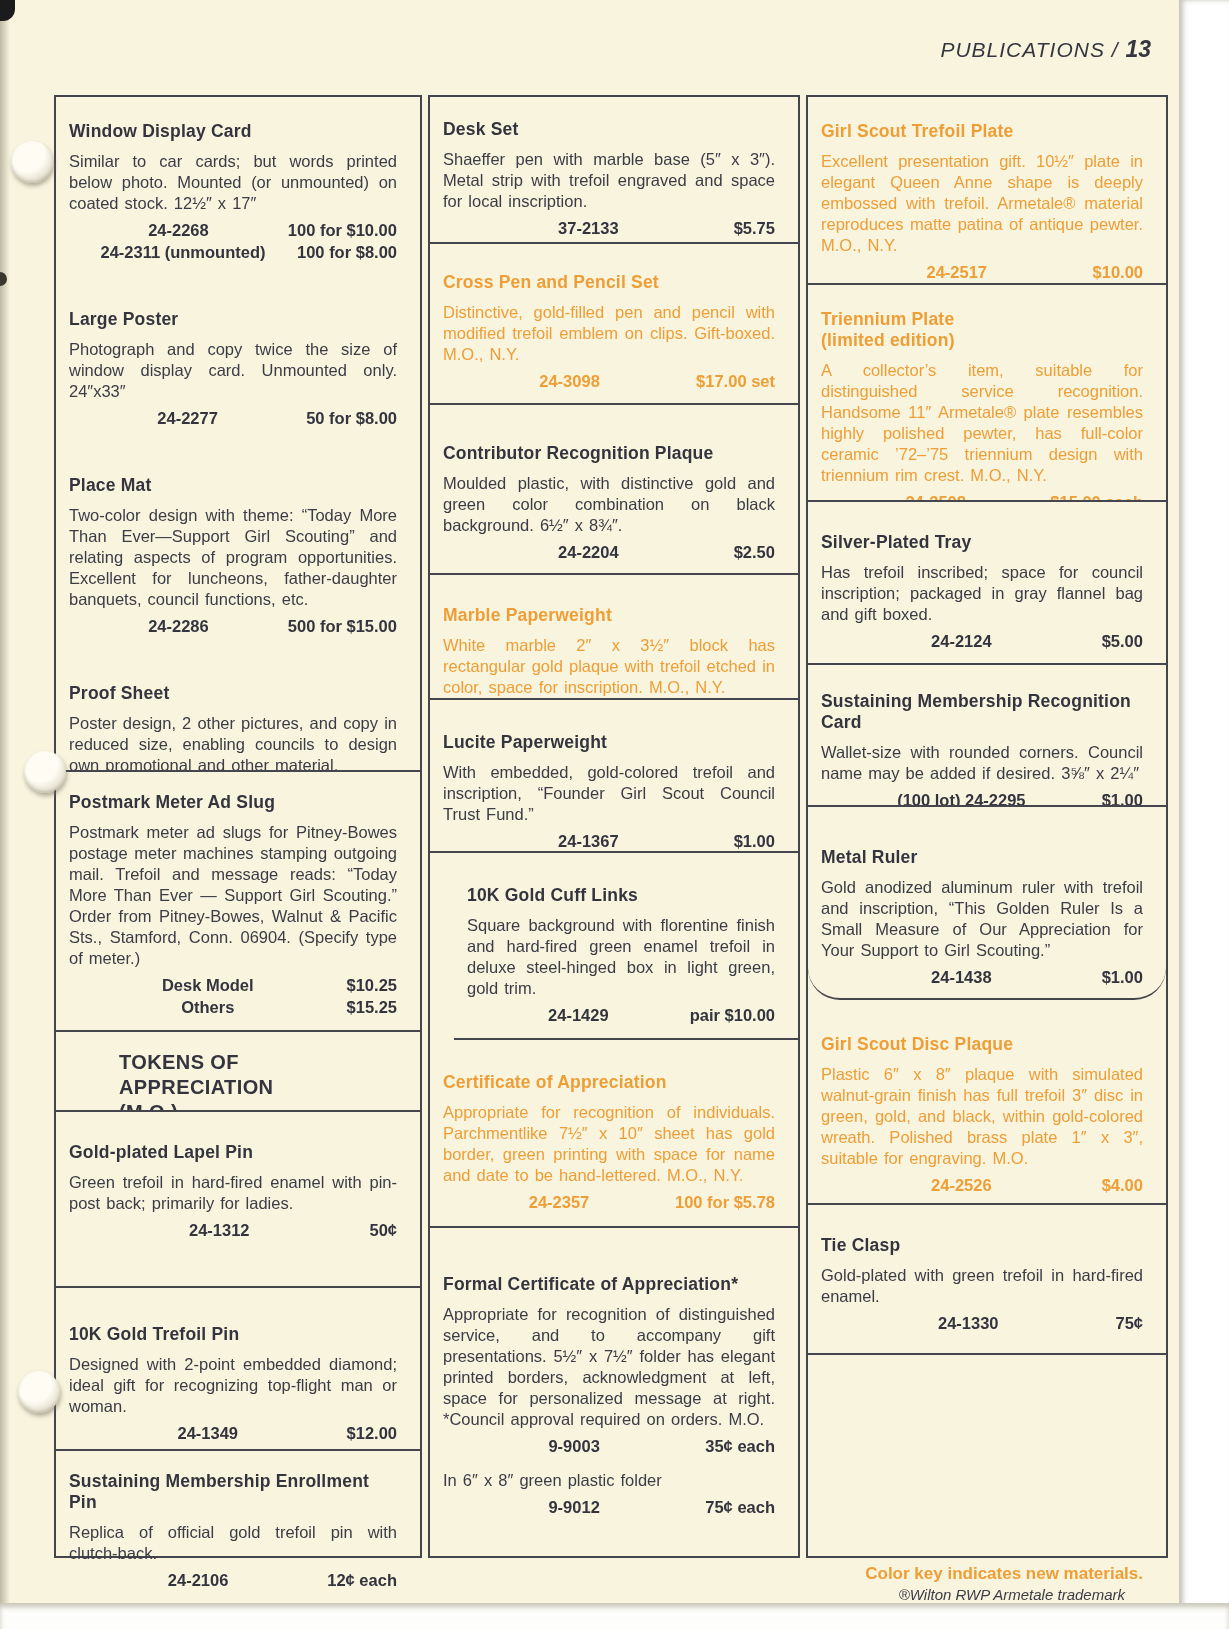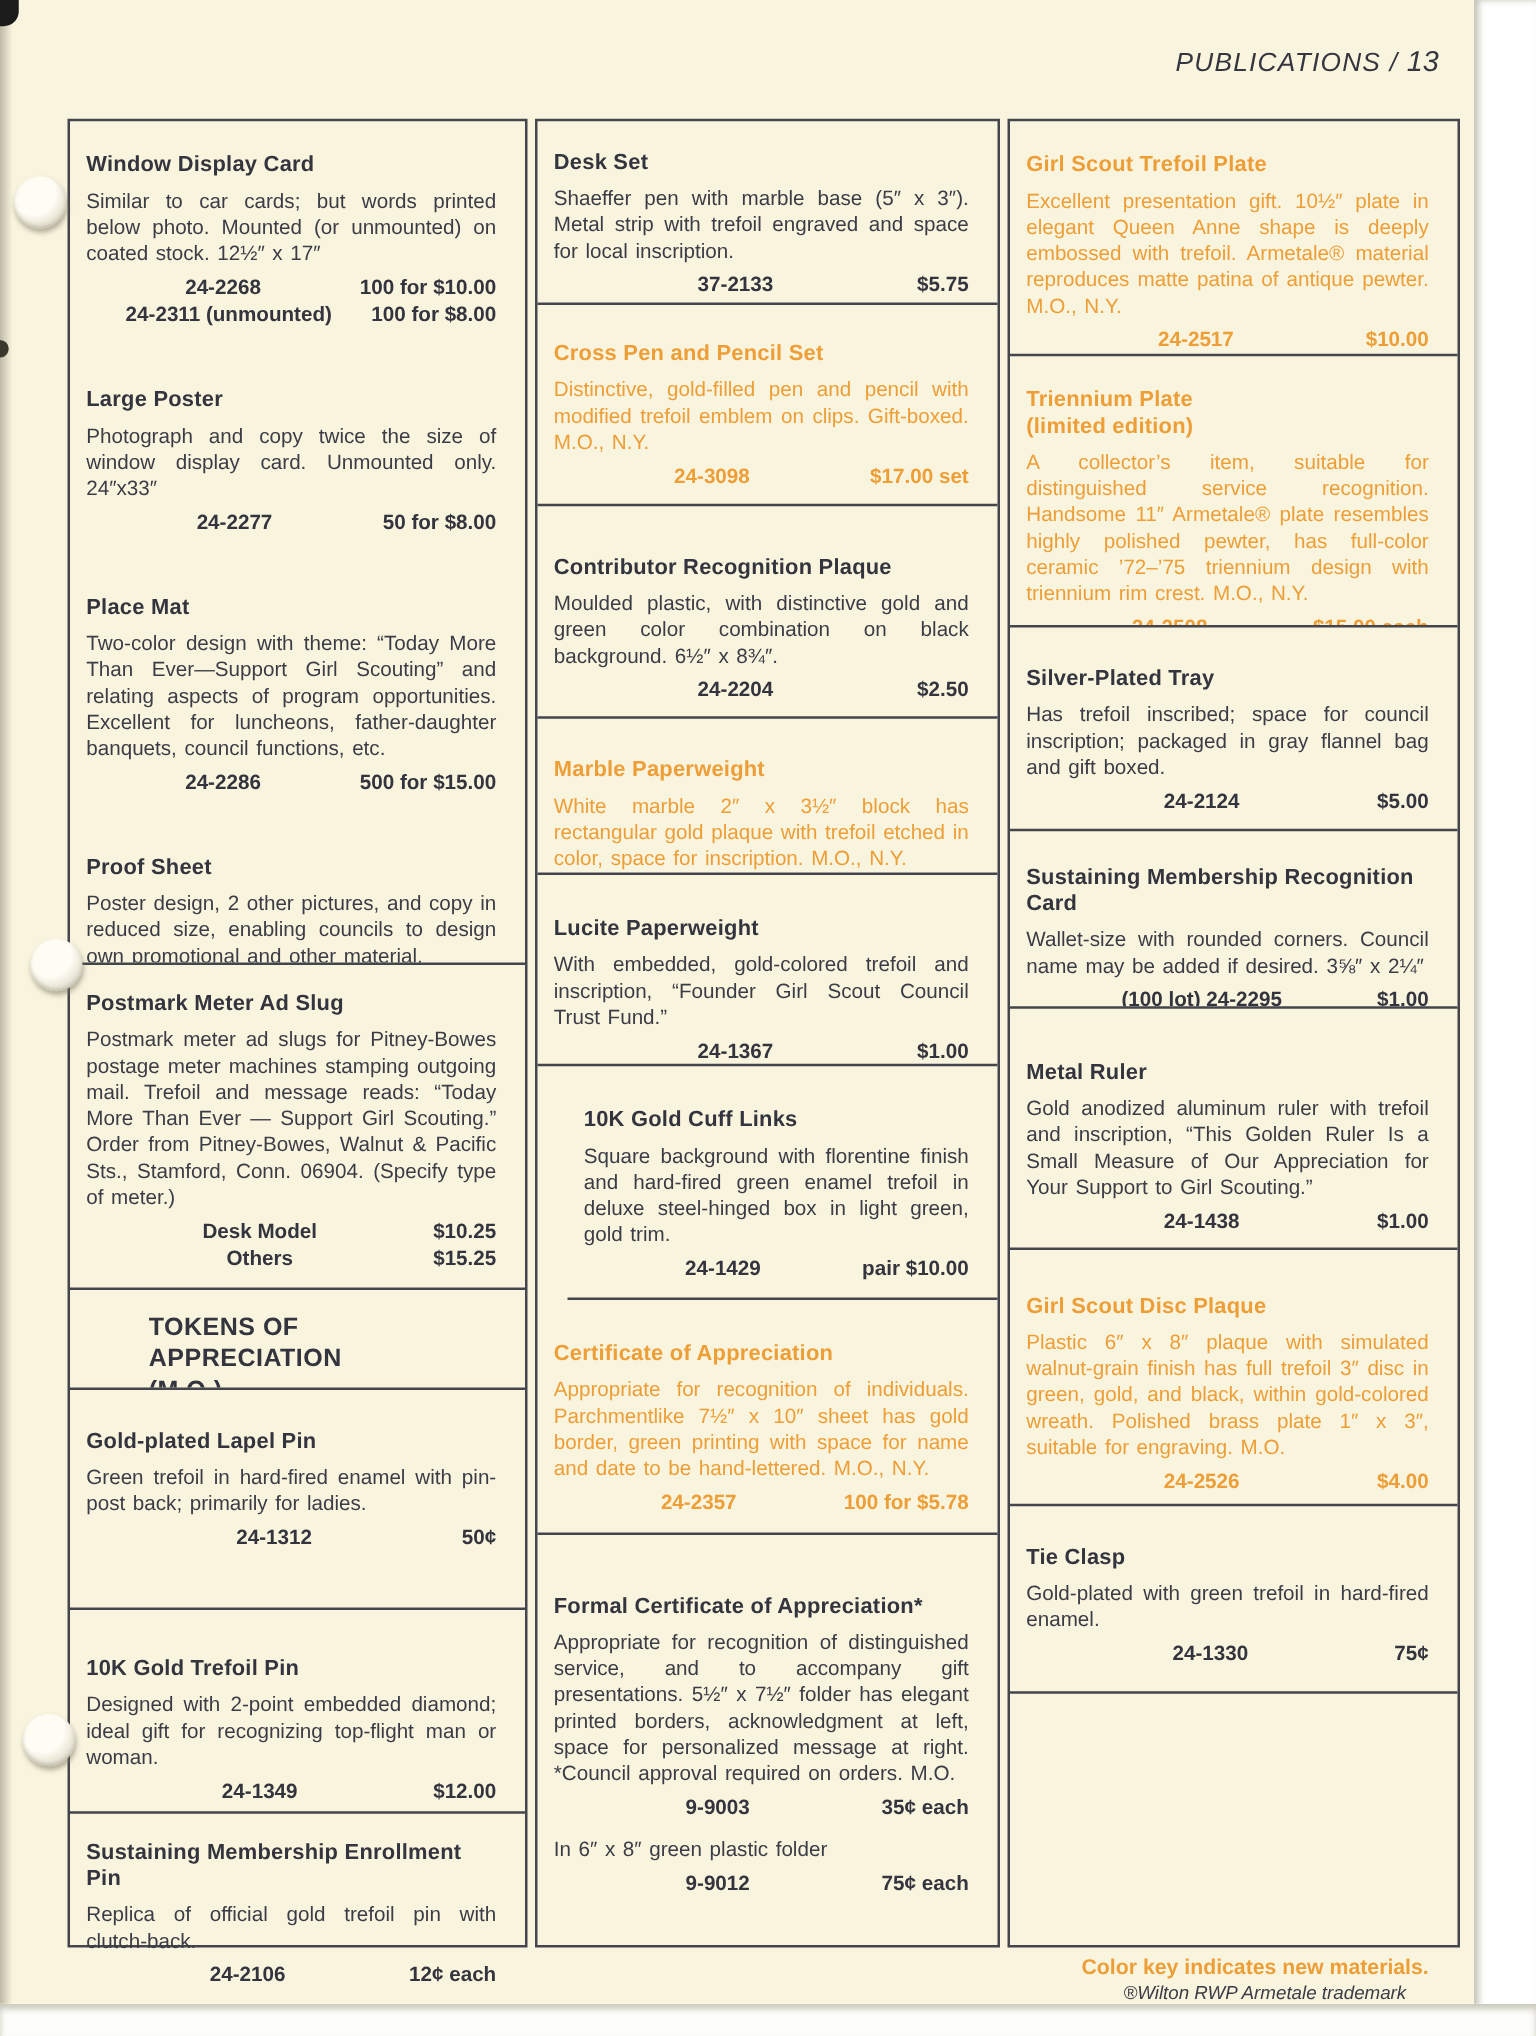--- a/index.html
+++ b/index.html
@@ -15,21 +15,21 @@
   }
   #page::before{ 
     content:"";position:absolute;left:0;top:0;width:10px;height:100%;
     background:linear-gradient(to right, rgba(95,90,72,.38), rgba(95,90,72,0));
     z-index:5;pointer-events:none;
   }
   .page-header{
     position:absolute;top:36px;right:78px;font-style:italic;font-size:21px;
     color:#35353f;letter-spacing:1px;z-index:2;
   }
-  .page-header .num{font-weight:normal;font-size:23px;letter-spacing:0;}
+  .page-header .num{font-weight:bold;font-size:23px;letter-spacing:0;}
   #grid{position:absolute;left:0;top:0;width:100%;height:100%;}
   .column{position:absolute;border:2px solid var(--line);box-sizing:border-box;background:var(--paper);}
   .section{
     box-sizing:border-box;border-bottom:2px solid var(--line);
     padding:24px 23px 0 13px;overflow:hidden;
   }
   .section:last-child{border-bottom:none;}
   .item-title{
     font-weight:bold;font-size:17.5px;line-height:21px;color:#34343e;
     margin-bottom:9px;letter-spacing:.2px;
@@ -297,21 +297,21 @@
         <div class="section" style="height: 142px; padding-top: 26px;">
           <div class="item">
             <div class="item-title"><span>Sustaining Membership Recognition Card</span></div>
             <div class="item-body">Wallet-size with rounded corners. Council name may be added if desired. 3⅝″ x 2¼″</div>
             <div class="price-row">
               <span class="code">(100 lot) 24-2295</span>
               <span class="price">$1.00</span>
             </div>
           </div>
         </div>
-        <div class="section" style="height: 193px; padding-top: 40px;">
+        <div class="section" style="height: 193px; padding-top: 40px; border-radius: 32px;">
           <div class="item">
             <div class="item-title"><span>Metal Ruler</span></div>
             <div class="item-body">Gold anodized aluminum ruler with trefoil and inscription, “This Golden Ruler Is a Small Measure of Our Appreciation for Your Support to Girl Scouting.”</div>
             <div class="price-row">
               <span class="code">24-1438</span>
               <span class="price">$1.00</span>
             </div>
           </div>
         </div>
         <div class="section" style="height: 205px; padding-top: 34px;">

